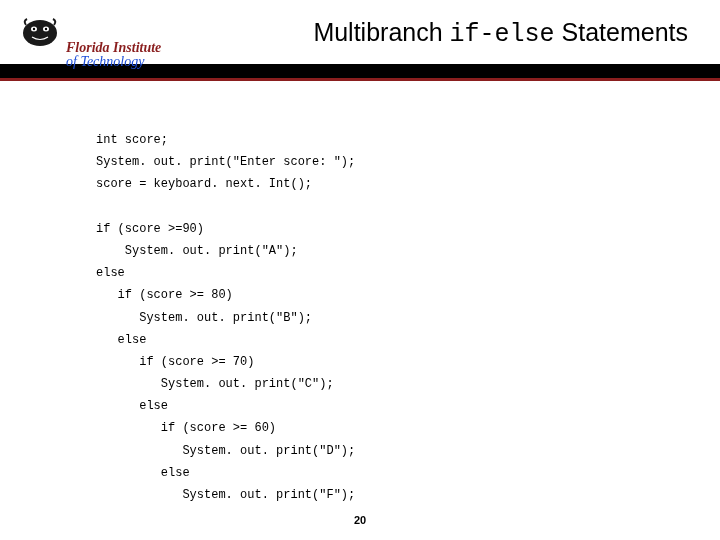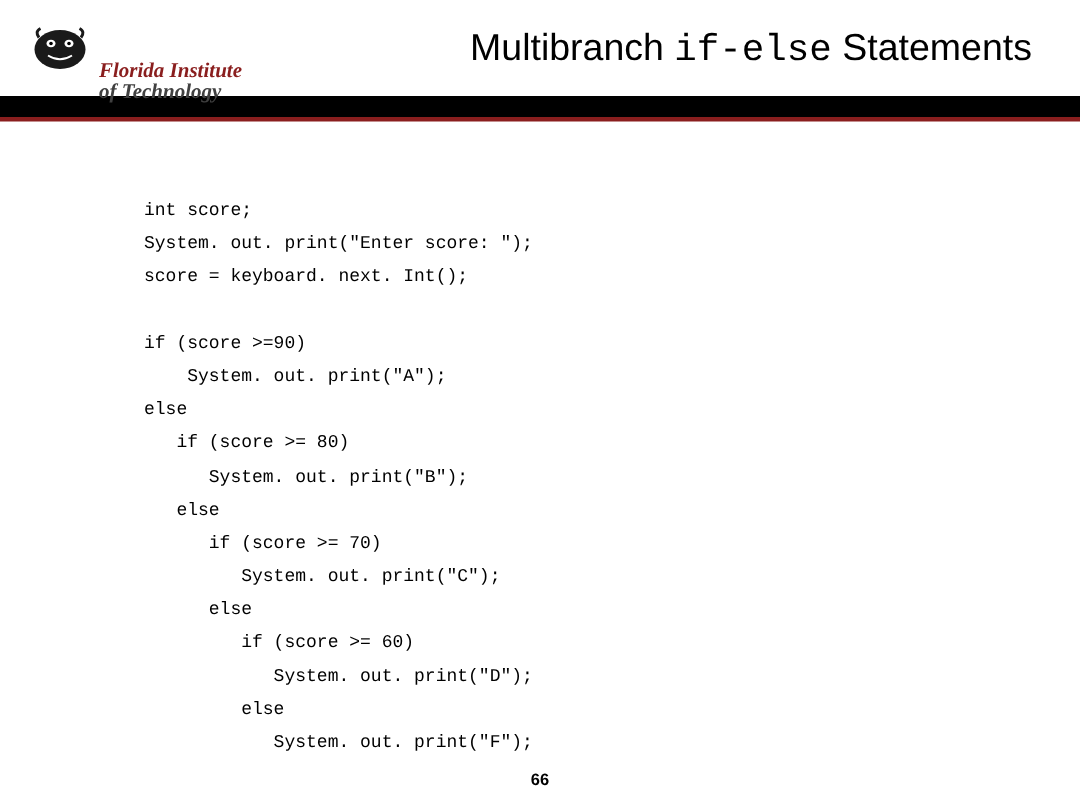--- a/index.html
+++ b/index.html
@@ -36,23 +36,23 @@
   .logo-line1 {
     font-family: Georgia, 'Times New Roman', serif;
     font-style: italic;
     font-weight: bold;
     font-size: 14px;
     color: #8a1e1e;
   }
   .logo-line2 {
     font-family: Georgia, 'Times New Roman', serif;
     font-style: italic;
-    font-weight: bold;
+    font-weight: normal;
     font-size: 14px;
-    color: #404040;
+    color: #1d4ed8;
   }
   .title {
     flex: 1;
     text-align: right;
     font-family: Arial, sans-serif;
     font-size: 25px;
     color: #000000;
     padding-right: 12px;
   }
   .title .mono {
@@ -125,13 +125,13 @@
       System. out. print("B");
    else
       if (score &gt;= 70)
          System. out. print("C");
       else
          if (score &gt;= 60)
             System. out. print("D");
          else
             System. out. print("F");</div>
 
-<div class="pagenum">66</div>
+<div class="pagenum">20</div>
 
 </body></html>

